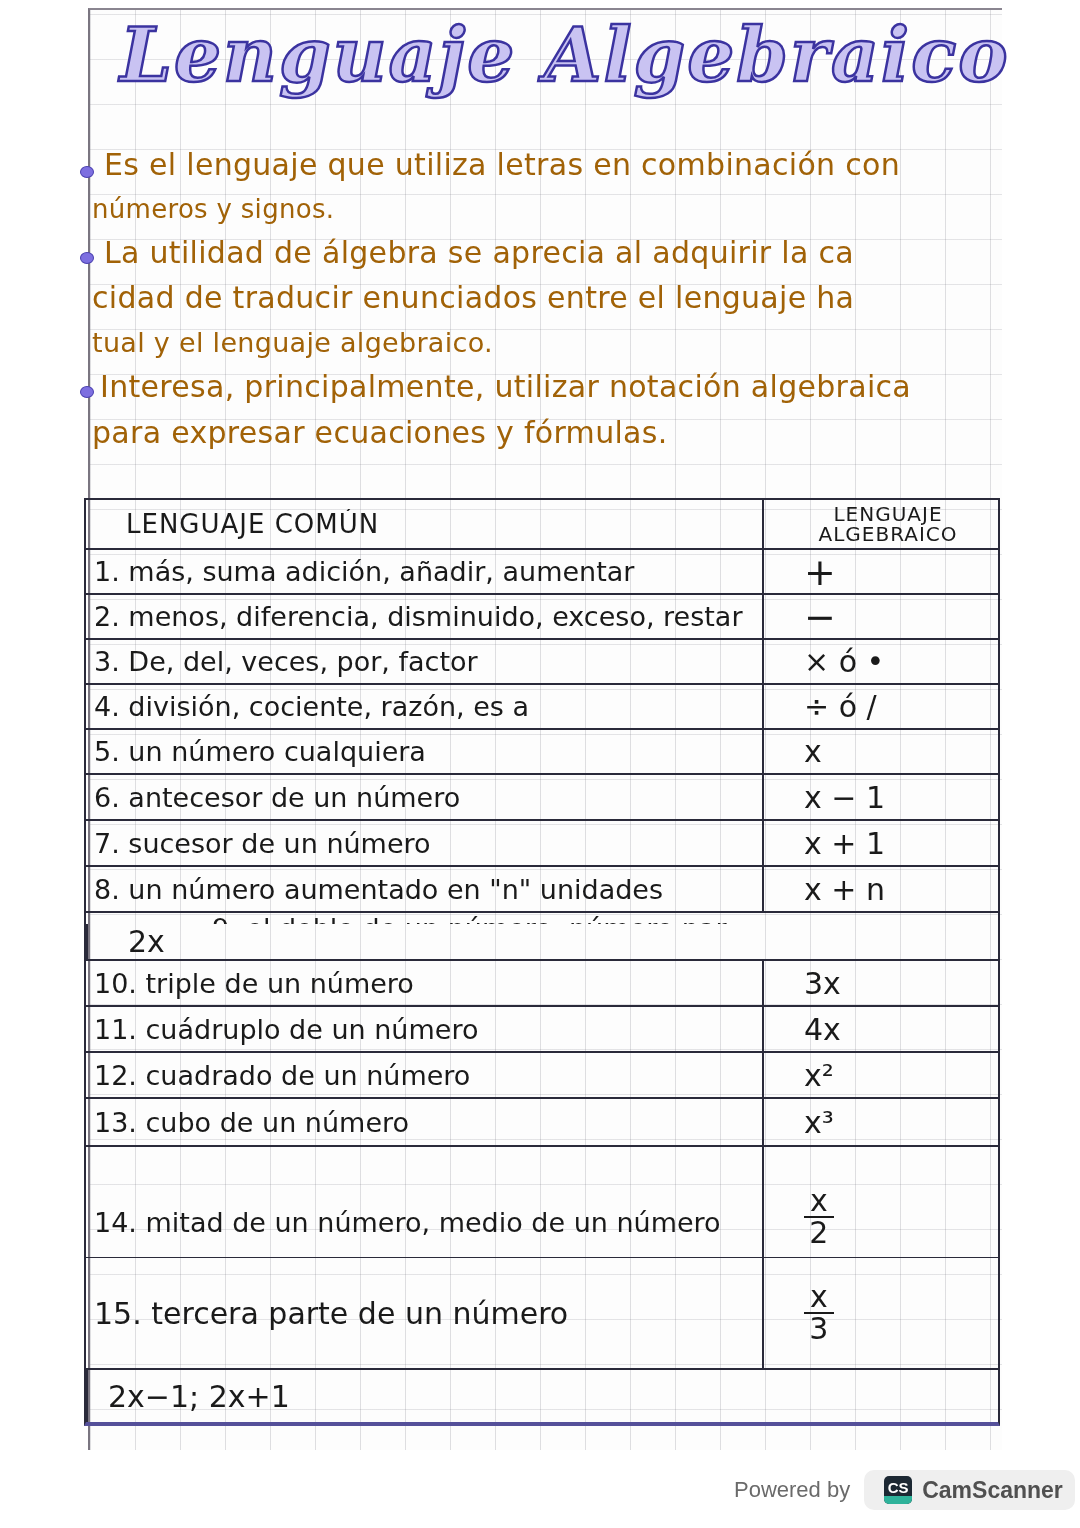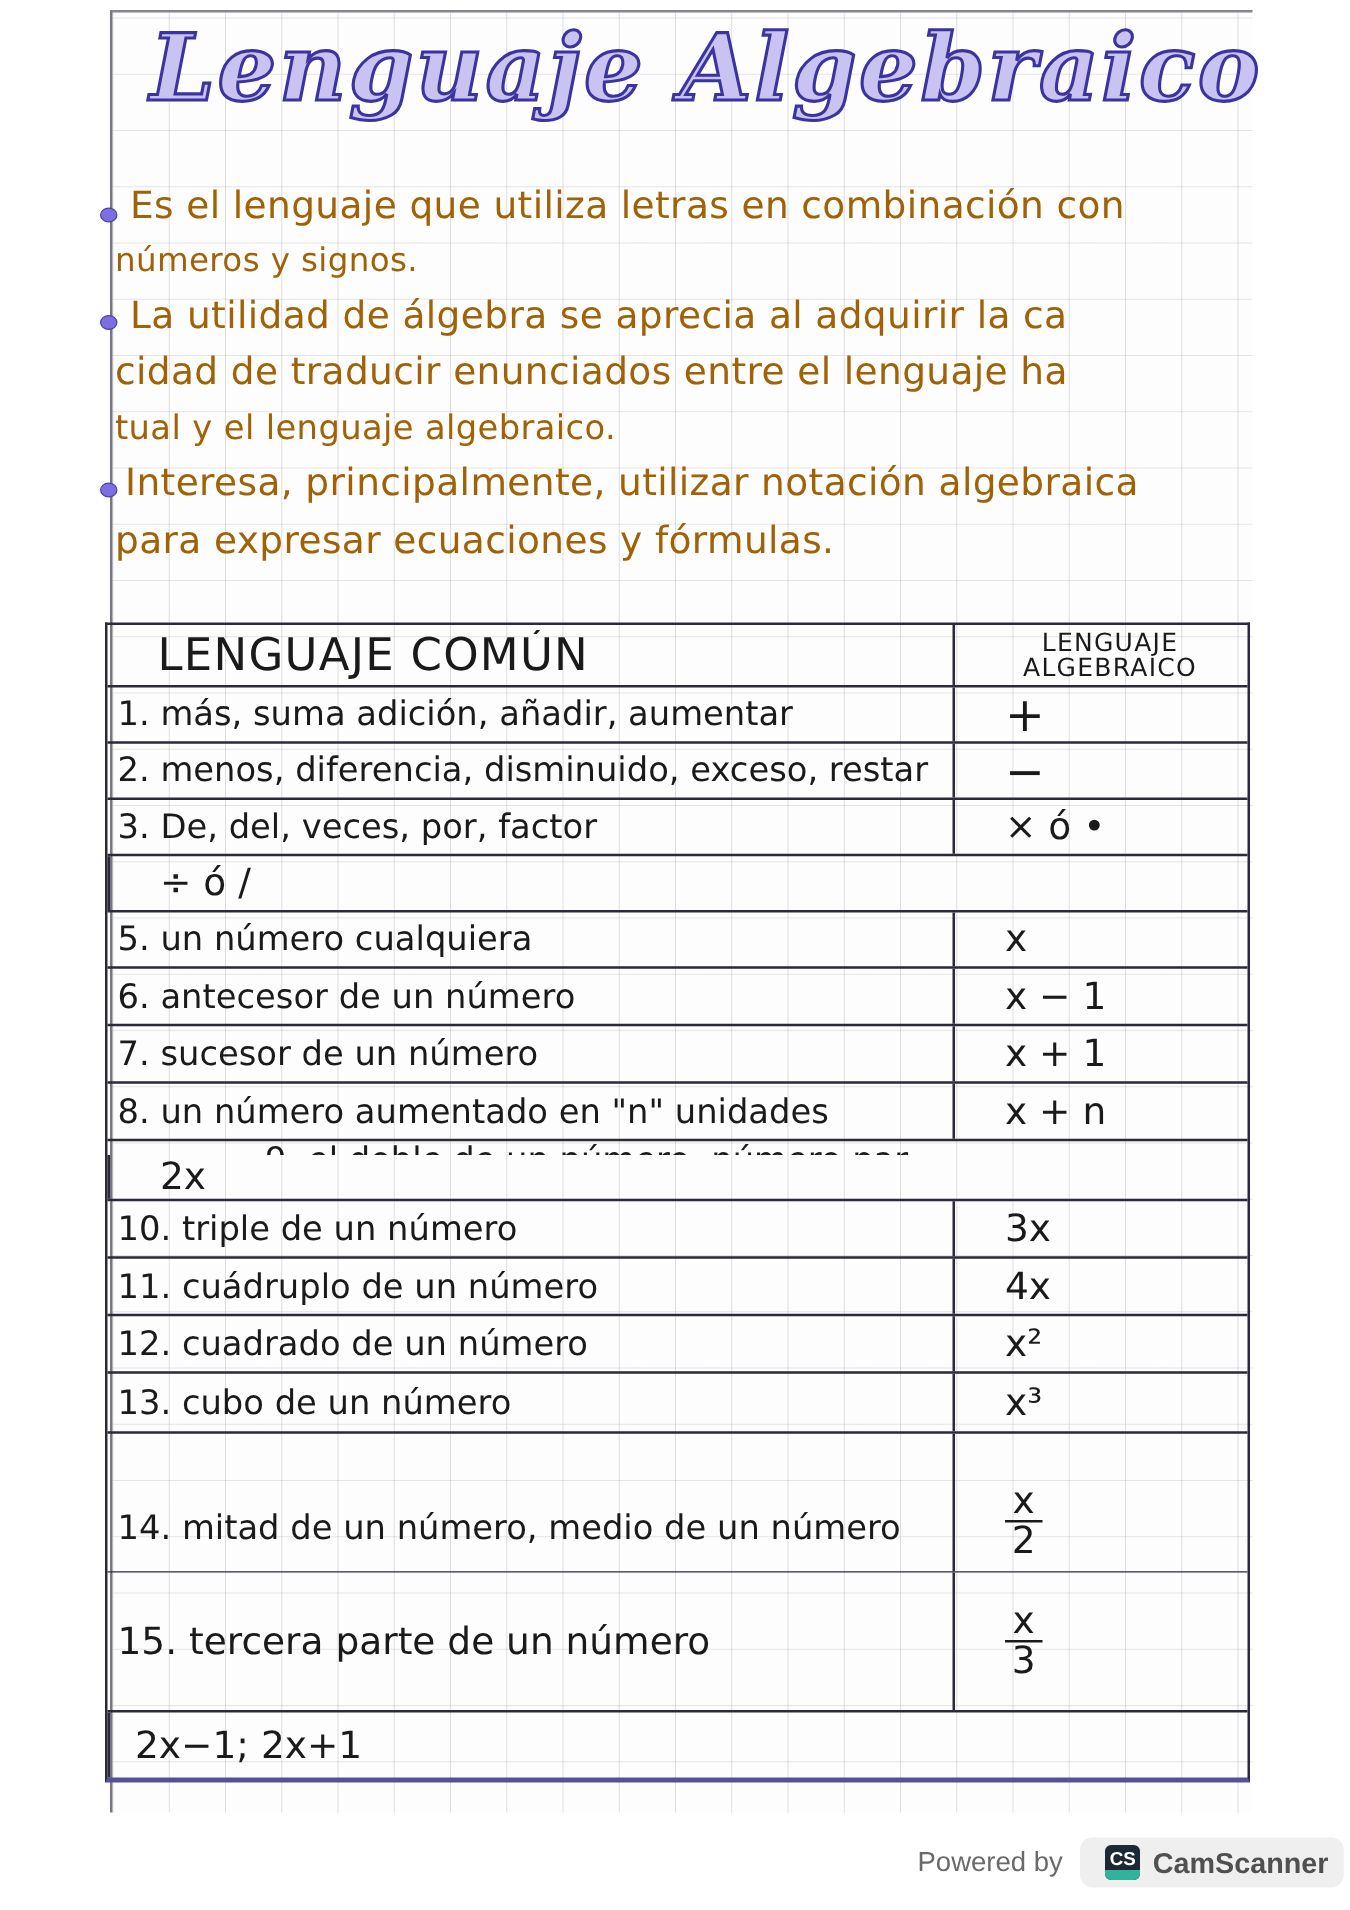--- a/index.html
+++ b/index.html
@@ -47,21 +47,21 @@
   .row:last-child { border-bottom: none; }
   .cell-left {
     width: 676px; padding-left: 8px; box-sizing: border-box;
     font-size: 27px; color: #1a1a1a; white-space: nowrap; overflow: hidden;
   }
   .cell-right {
     flex: 1; border-left: 2px solid #2a2a3a; align-self: stretch;
     display: flex; align-items: center; justify-content: flex-start; padding-left: 40px;
     font-size: 30px; color: #1a1a1a; box-sizing: border-box;
   }
-  .header .cell-left { font-size: 36px; padding-left: 40px; letter-spacing: 1px; }
+  .header .cell-left { font-size: 26px; padding-left: 40px; letter-spacing: 1px; }
   .header .cell-right { font-size: 20px; line-height: 20px; padding-left: 14px; flex-direction: column; justify-content: center; letter-spacing: 1px; }
   .frac { display: inline-flex; flex-direction: column; align-items: center; line-height: 30px; }
   .frac .num { border-bottom: 2px solid #1a1a1a; padding: 0 6px; }
   .footer {
     position: absolute; left: 734px; top: 1467px; height: 46px;
     display: flex; align-items: center;
   }
   .powered { font-family: "Liberation Sans", sans-serif; font-size: 22px; color: #6a6a6a; margin-right: 14px; }
   .cs-badge {
     display: flex; align-items: center; background: #efefef; border-radius: 10px;
@@ -111,20 +111,21 @@
   </div>
   <div class="row" style="height:43px;">
     <div class="cell-left">2. menos, diferencia, disminuido, exceso, restar</div>
     <div class="cell-right" style="font-size:38px;">−</div>
   </div>
   <div class="row" style="height:43px;">
     <div class="cell-left">3. De, del, veces, por, factor</div>
     <div class="cell-right">× ó •</div>
   </div>
   <div class="row" style="height:43px;">
+    <div class="cell-left">4. división, cociente, razón, es a</div>
     <div class="cell-right">÷ ó /</div>
   </div>
   <div class="row" style="height:43px;">
     <div class="cell-left">5. un número cualquiera</div>
     <div class="cell-right">x</div>
   </div>
   <div class="row" style="height:44px;">
     <div class="cell-left">6. antecesor de un número</div>
     <div class="cell-right">x − 1</div>
   </div>

